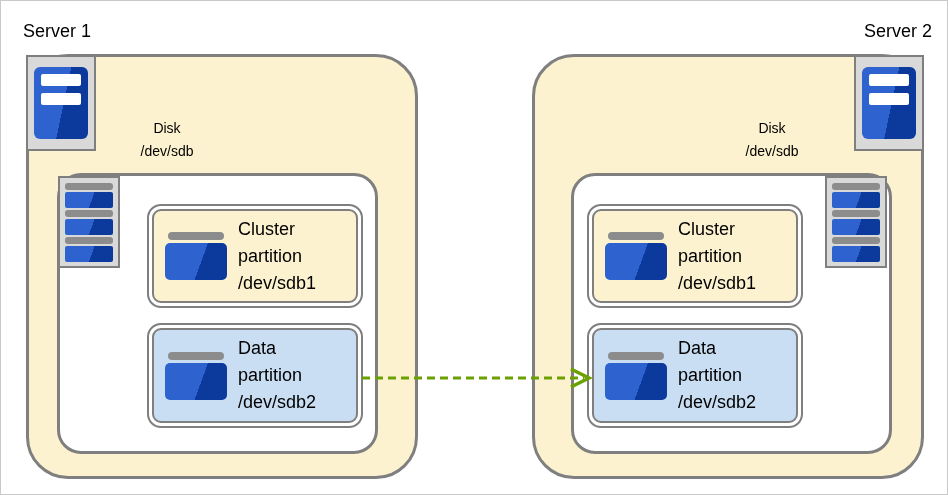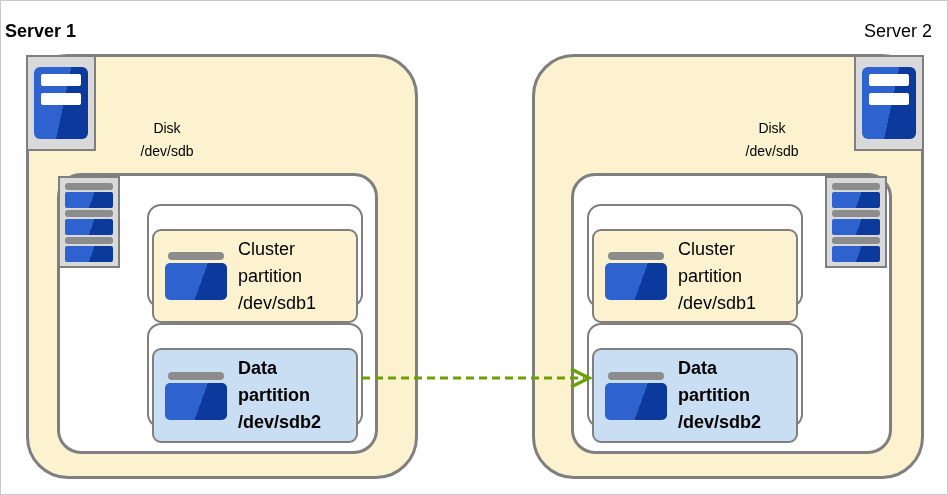--- a/index.html
+++ b/index.html
@@ -13,21 +13,21 @@
     width:948px; height:495px;
     background:#ffffff;
     border:1px solid #c9c9c9;
     overflow:hidden;
   }
   .server-label {
     position:absolute; top:19px;
     font-size:18px; line-height:22px; color:#000;
     white-space:nowrap;
   }
-  .server-label.s1 { left:4px;font-weight:bold; }
+  .server-label.s1 { left:22px; }
   .server-label.s2 { right:15px; text-align:right; }
 
   .server-box {
     position:absolute; top:53px;
     width:392px; height:425px;
     background:#fdf2cf;
     border:3px solid #7f7f7f;
     border-radius:42px;
   }
   .server-box.s1 { left:25px; }
@@ -99,24 +99,24 @@
   }
   .partition.cluster { top:203px; height:104px; width:216px; }
   .partition.data    { top:322px; height:105px; width:216px; }
   .partition.s1 { left:146px; }
   .partition.s2 { left:586px; }
   .partition-inner {
     width:100%; height:100%;
     border:2.5px solid #7f7f7f;
     border-radius:9px;
     display:flex; align-items:center;
-    padding-left:11px; gap:11px;margin-top:20px;
+    padding-left:11px; gap:11px;
   }
   .partition.cluster .partition-inner { background:#fdf2cf; }
-  .partition.data    .partition-inner { background:#c9def2;font-weight:bold; }
+  .partition.data    .partition-inner { background:#c9def2; }
 
   .partition-icon {
     width:62px; flex:0 0 62px;
     display:flex; flex-direction:column; align-items:center; gap:3px;
   }
   .partition-icon .lid {
     width:56px; height:8px; border-radius:4px; background:#8c8c8c;
   }
   .partition-icon .body {
     width:62px; height:37px; border-radius:5px;

